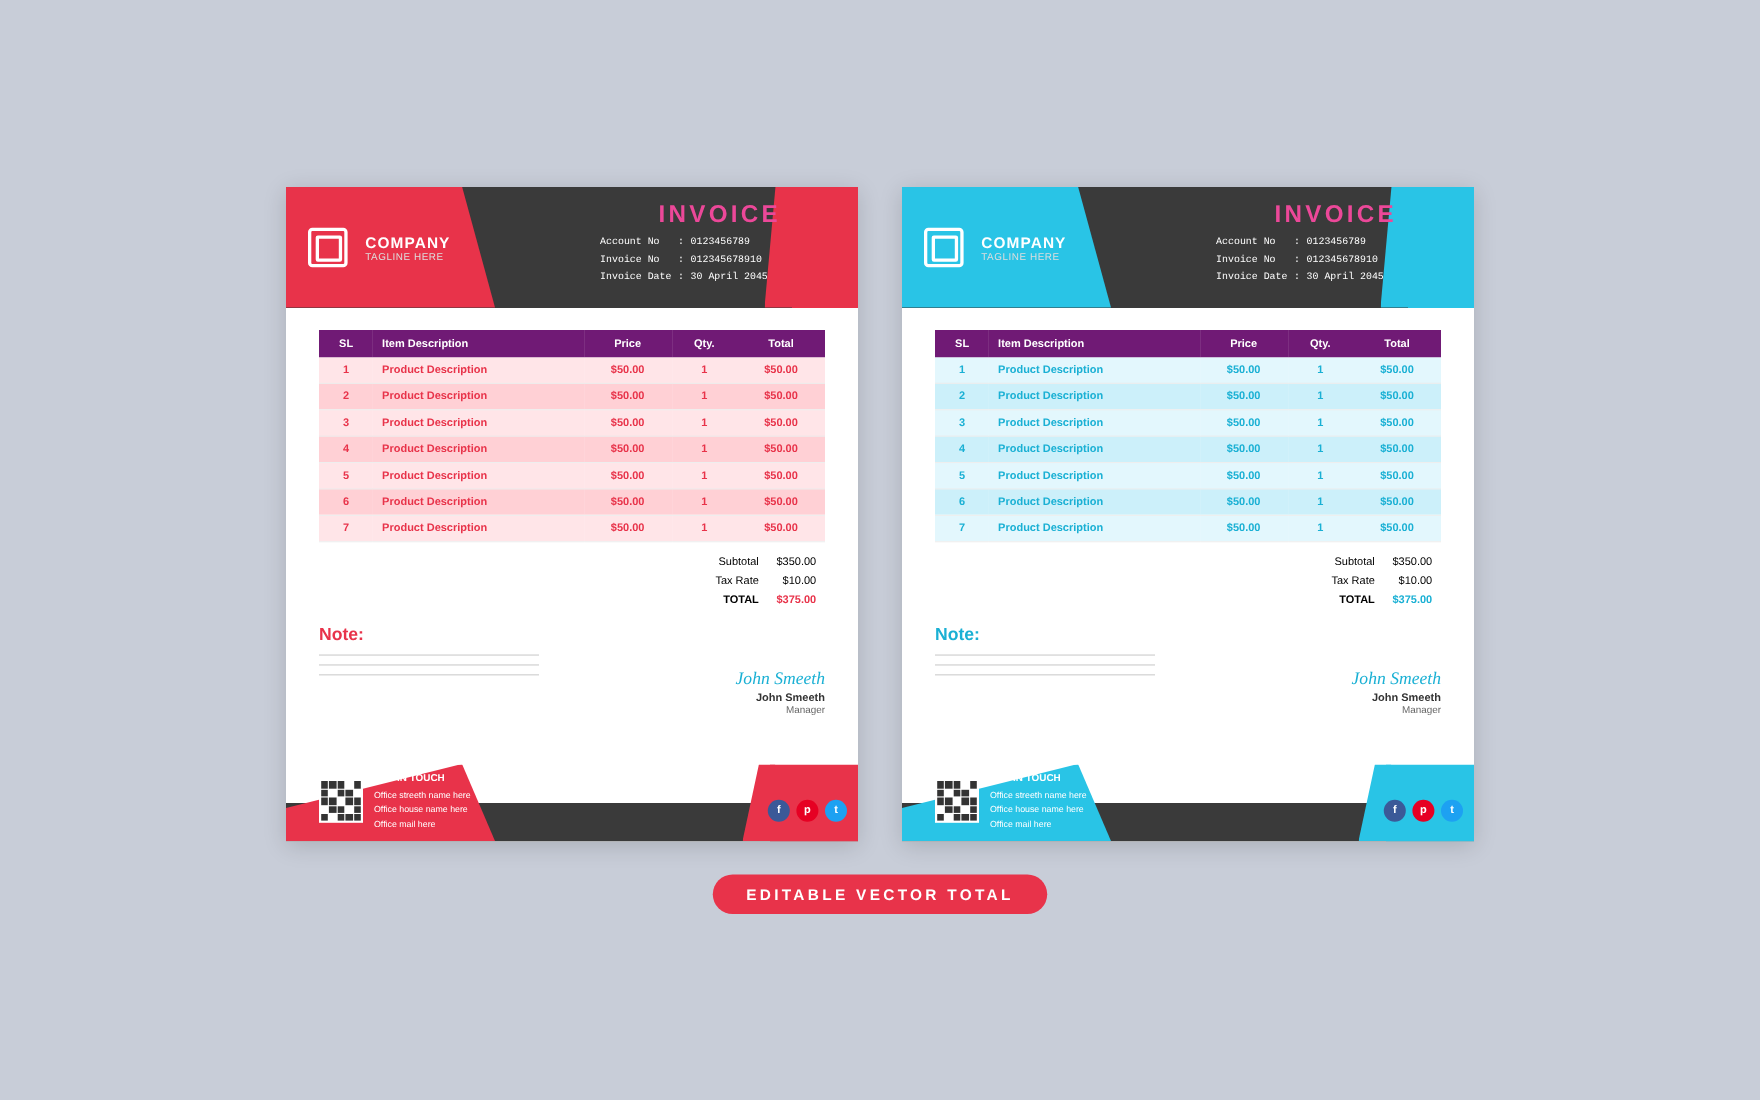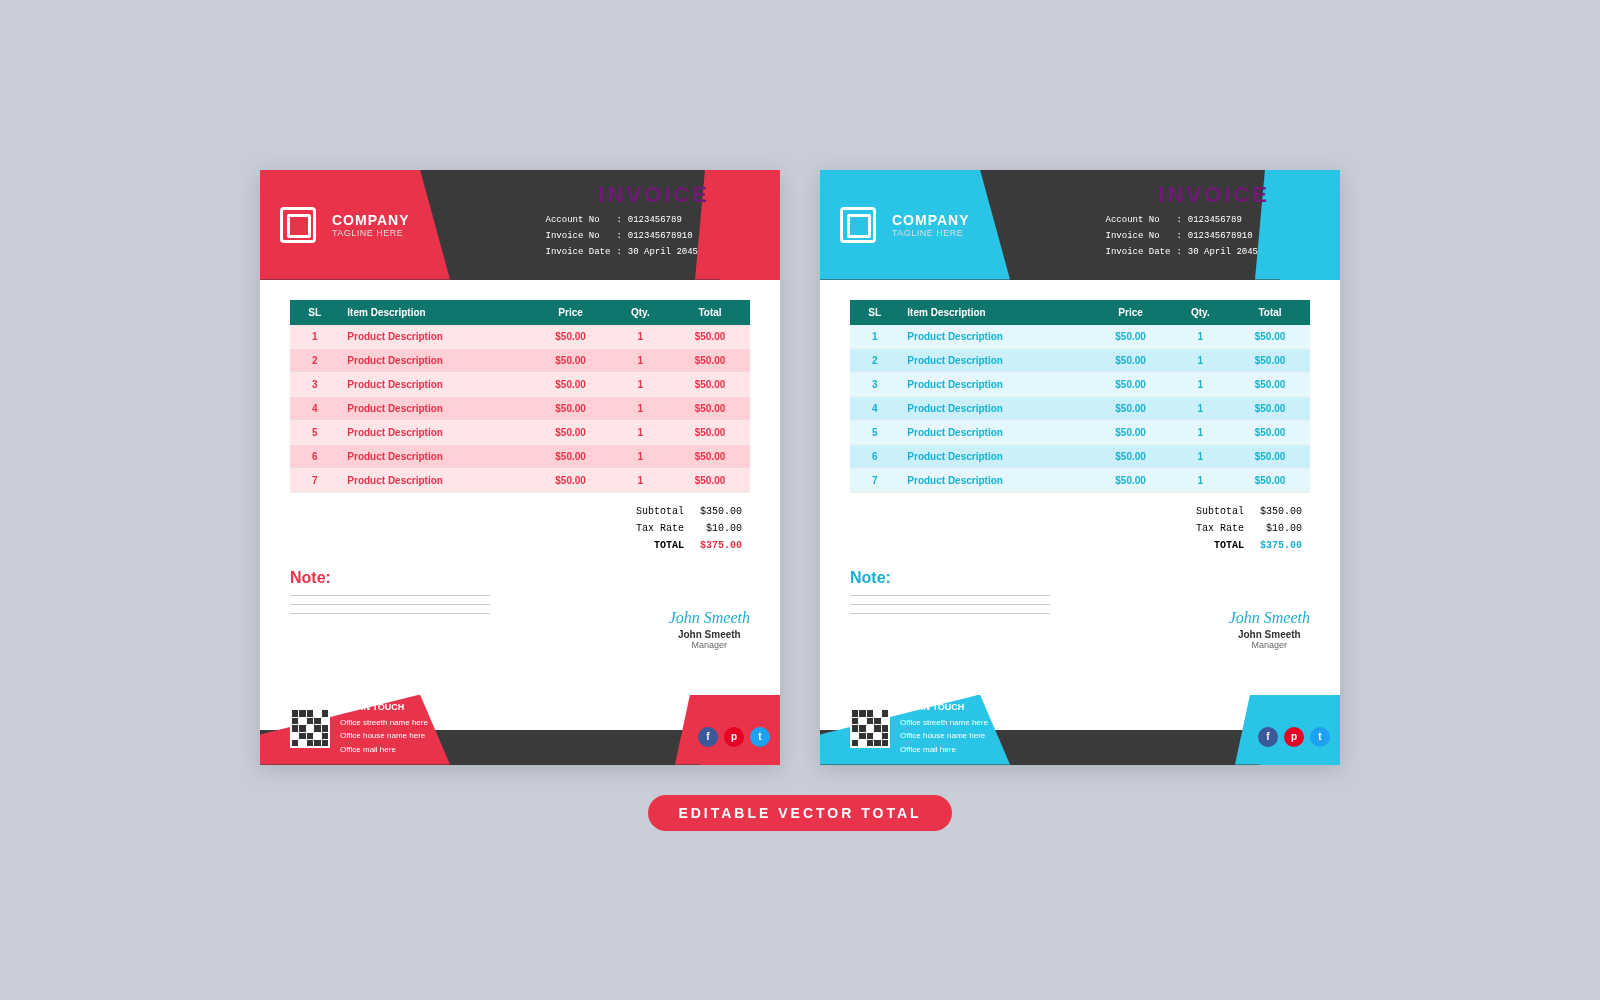--- a/index.html
+++ b/index.html
@@ -119,21 +119,21 @@
     }
     .logo-tagline {
       font-size: 9px;
       letter-spacing: 0.5px;
       color: #ddd;
     }
     .header-title {
       position: absolute;
       top: 12px;
       right: 70px;
-      color: #701a75;
+      color: #ec4899;
       font-size: 22px;
       font-weight: bold;
       letter-spacing: 3px;
     }
     .header-details {
       position: absolute;
       top: 42px;
       right: 79px;
       color: #fff;
       font-size: 9px;
@@ -151,21 +151,21 @@
     .invoice-body {
       padding: 20px 30px;
     }
     
     .invoice-table {
       width: 100%;
       border-collapse: collapse;
       margin-bottom: 10px;
     }
     .invoice-table thead tr {
-      background: #0f766e;
+      background: #701a75;
       color: #fff;
       border-radius: 10px;
     }
     .invoice-table thead th {
       padding: 7px 8px;
       font-size: 10px;
       text-align: center;
       font-weight: bold;
     }
     .invoice-table thead th:nth-child(2) {
@@ -207,21 +207,20 @@
       justify-content: flex-end;
       margin-bottom: 15px;
     }
     .totals-table {
       border-collapse: collapse;
       font-size: 10px;
     }
     .totals-table td {
       padding: 3px 8px;
       text-align: right;
-      font-family: Liberation Mono, monospace;
     }
     .totals-table .total-row td {
       font-weight: bold;
     }
     .red .totals-table .total-amount {
       color: #e8334a;
       font-weight: bold;
     }
     .blue .totals-table .total-amount {
       color: #1ab0d4;
@@ -253,21 +252,21 @@
       justify-content: space-between;
       align-items: flex-end;
       margin-bottom: 25px;
     }
     .note-lines-wrap {
       display: flex;
       flex-direction: column;
       gap: 8px;
     }
     .sig-block {
-      text-align: center;
+      text-align: right;
     }
     .sig-name-script {
       font-size: 16px;
       font-style: italic;
       color: #29c4e6;
       margin-bottom: 2px;
     }
     .red .sig-name-script {
       color: #1ab0d4;
     }

